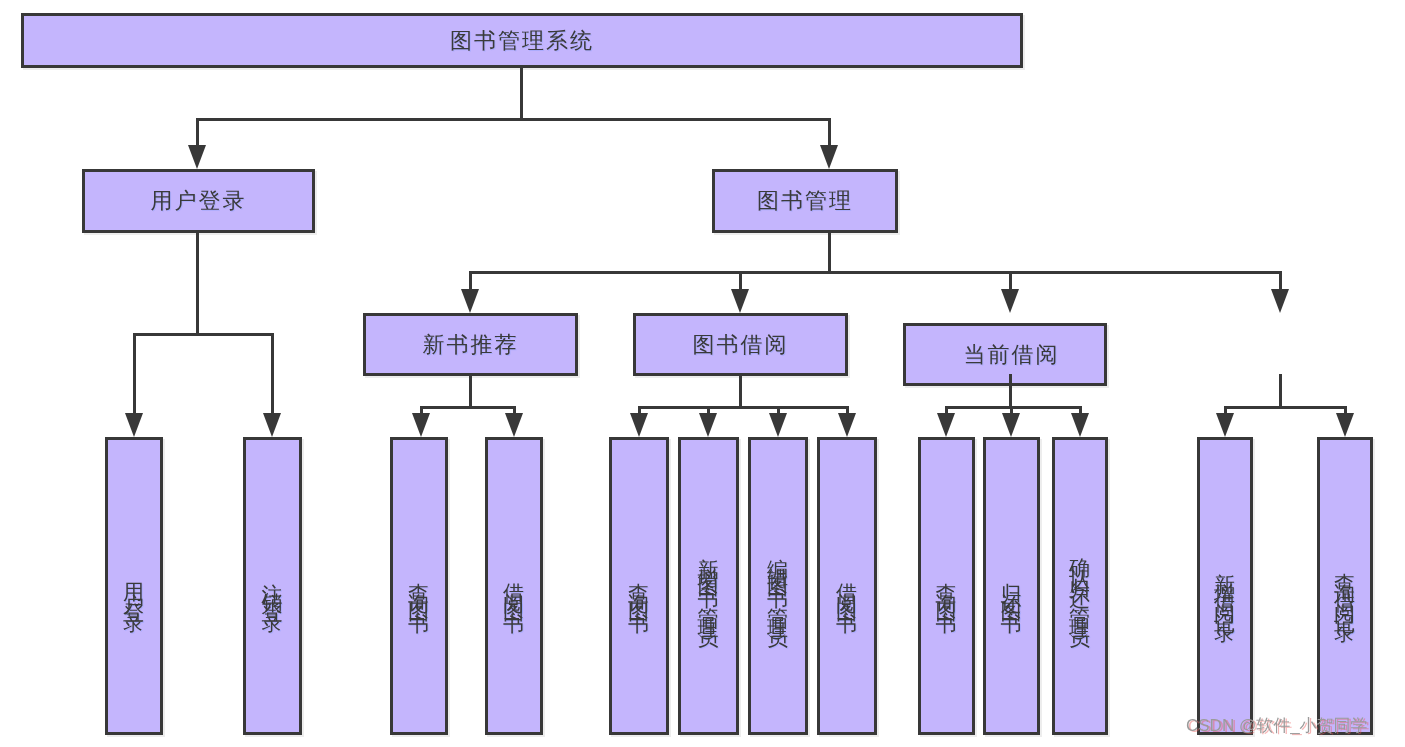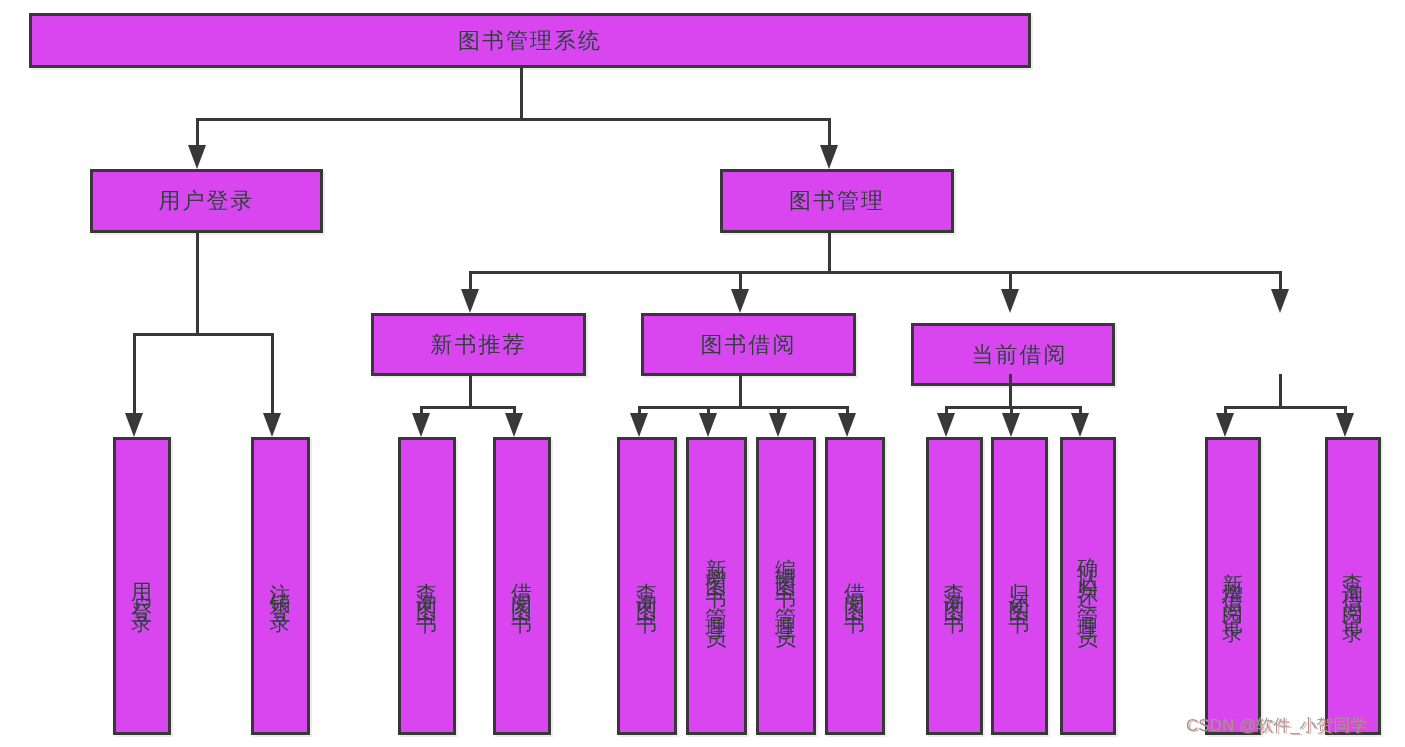--- a/index.html
+++ b/index.html
@@ -1,26 +1,25 @@
 <!DOCTYPE html>
 <html><head>
 <meta charset="utf-8">
 <style>
   html,body{margin:0;padding:0;background:#ffffff;}
   #canvas{
     position:relative;width:1405px;height:747px;background:#ffffff;overflow:hidden;
     font-family:"Liberation Sans","DejaVu Sans",sans-serif;
   }
   .box{
-    position:absolute;box-sizing:border-box;background:#d946ef;
+    position:absolute;box-sizing:border-box;background:#c4b5fd;
     border:3px solid #383838;color:#3a3a3a;
     display:flex;align-items:center;justify-content:center;
     box-shadow:2px 2px 0 rgba(0,0,0,0.07);
     text-shadow:1px 1px 0 rgba(110,150,255,0.28);
-    margin-left:8px;
   }
   .h-label{font-size:22px;letter-spacing:2px;white-space:nowrap;}
   .v-label{
     writing-mode:vertical-rl;text-orientation:mixed;
     font-size:21px;letter-spacing:10px;line-height:1;
   }
   .vline{position:absolute;width:3px;background:#383838;}
   .hline{position:absolute;height:3px;background:#383838;}
   .ahead{
     position:absolute;width:0;height:0;
@@ -34,21 +33,21 @@
   }
 </style>
 </head>
 <body>
 
 <div id="canvas">
 
   <div class="box h-label" style="left:21px;top:13px;width:1002px;height:55px;">图书管理系统</div>
 
   <div class="box h-label" style="left:82px;top:169px;width:233px;height:64px;">用户登录</div>
-  <div class="box h-label" style="left:712px;top:169px;width:234px;height:64px;">图书管理</div>
+  <div class="box h-label" style="left:712px;top:169px;width:186px;height:64px;">图书管理</div>
 
   <div class="box h-label" style="left:633px;top:313px;width:215px;height:63px;">图书借阅</div>
   <div class="box h-label" style="left:363px;top:313px;width:215px;height:63px;">新书推荐</div>
   <div class="box h-label" style="left:903px;top:323px;width:204px;height:63px;padding-left:13px;">当前借阅</div>
 
   <div class="box v-label" style="left:105px;top:437px;width:58px;height:298px;">用户登录</div>
   <div class="box v-label" style="left:243px;top:437px;width:59px;height:298px;">注销登录</div>
 
   <div class="box v-label" style="left:390px;top:437px;width:58px;height:298px;">查询图书</div>
   <div class="box v-label" style="left:485px;top:437px;width:58px;height:298px;">借阅图书</div>

